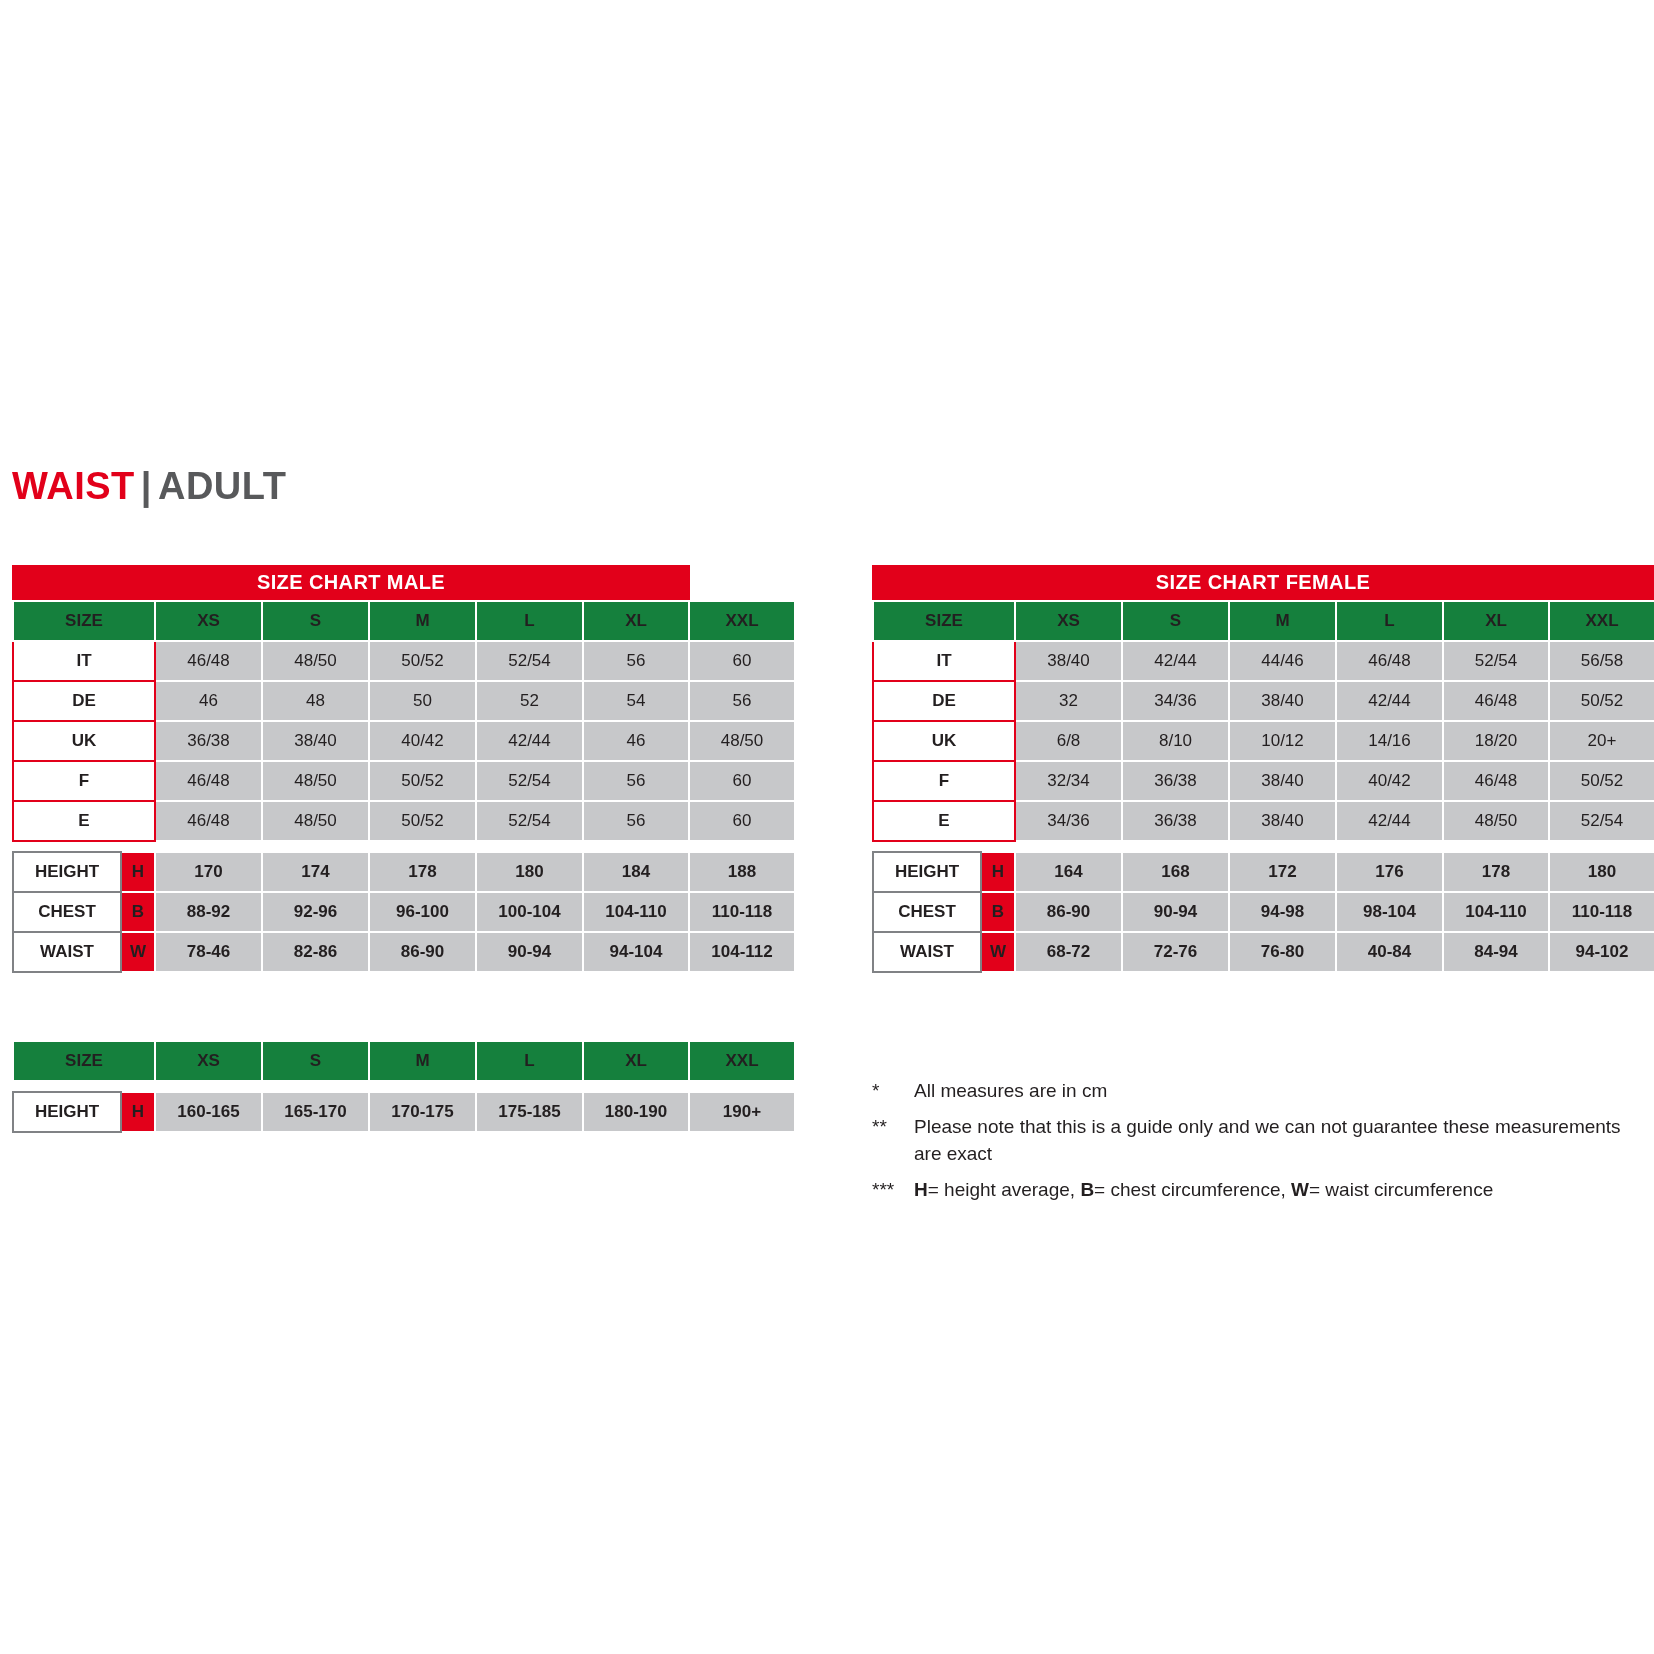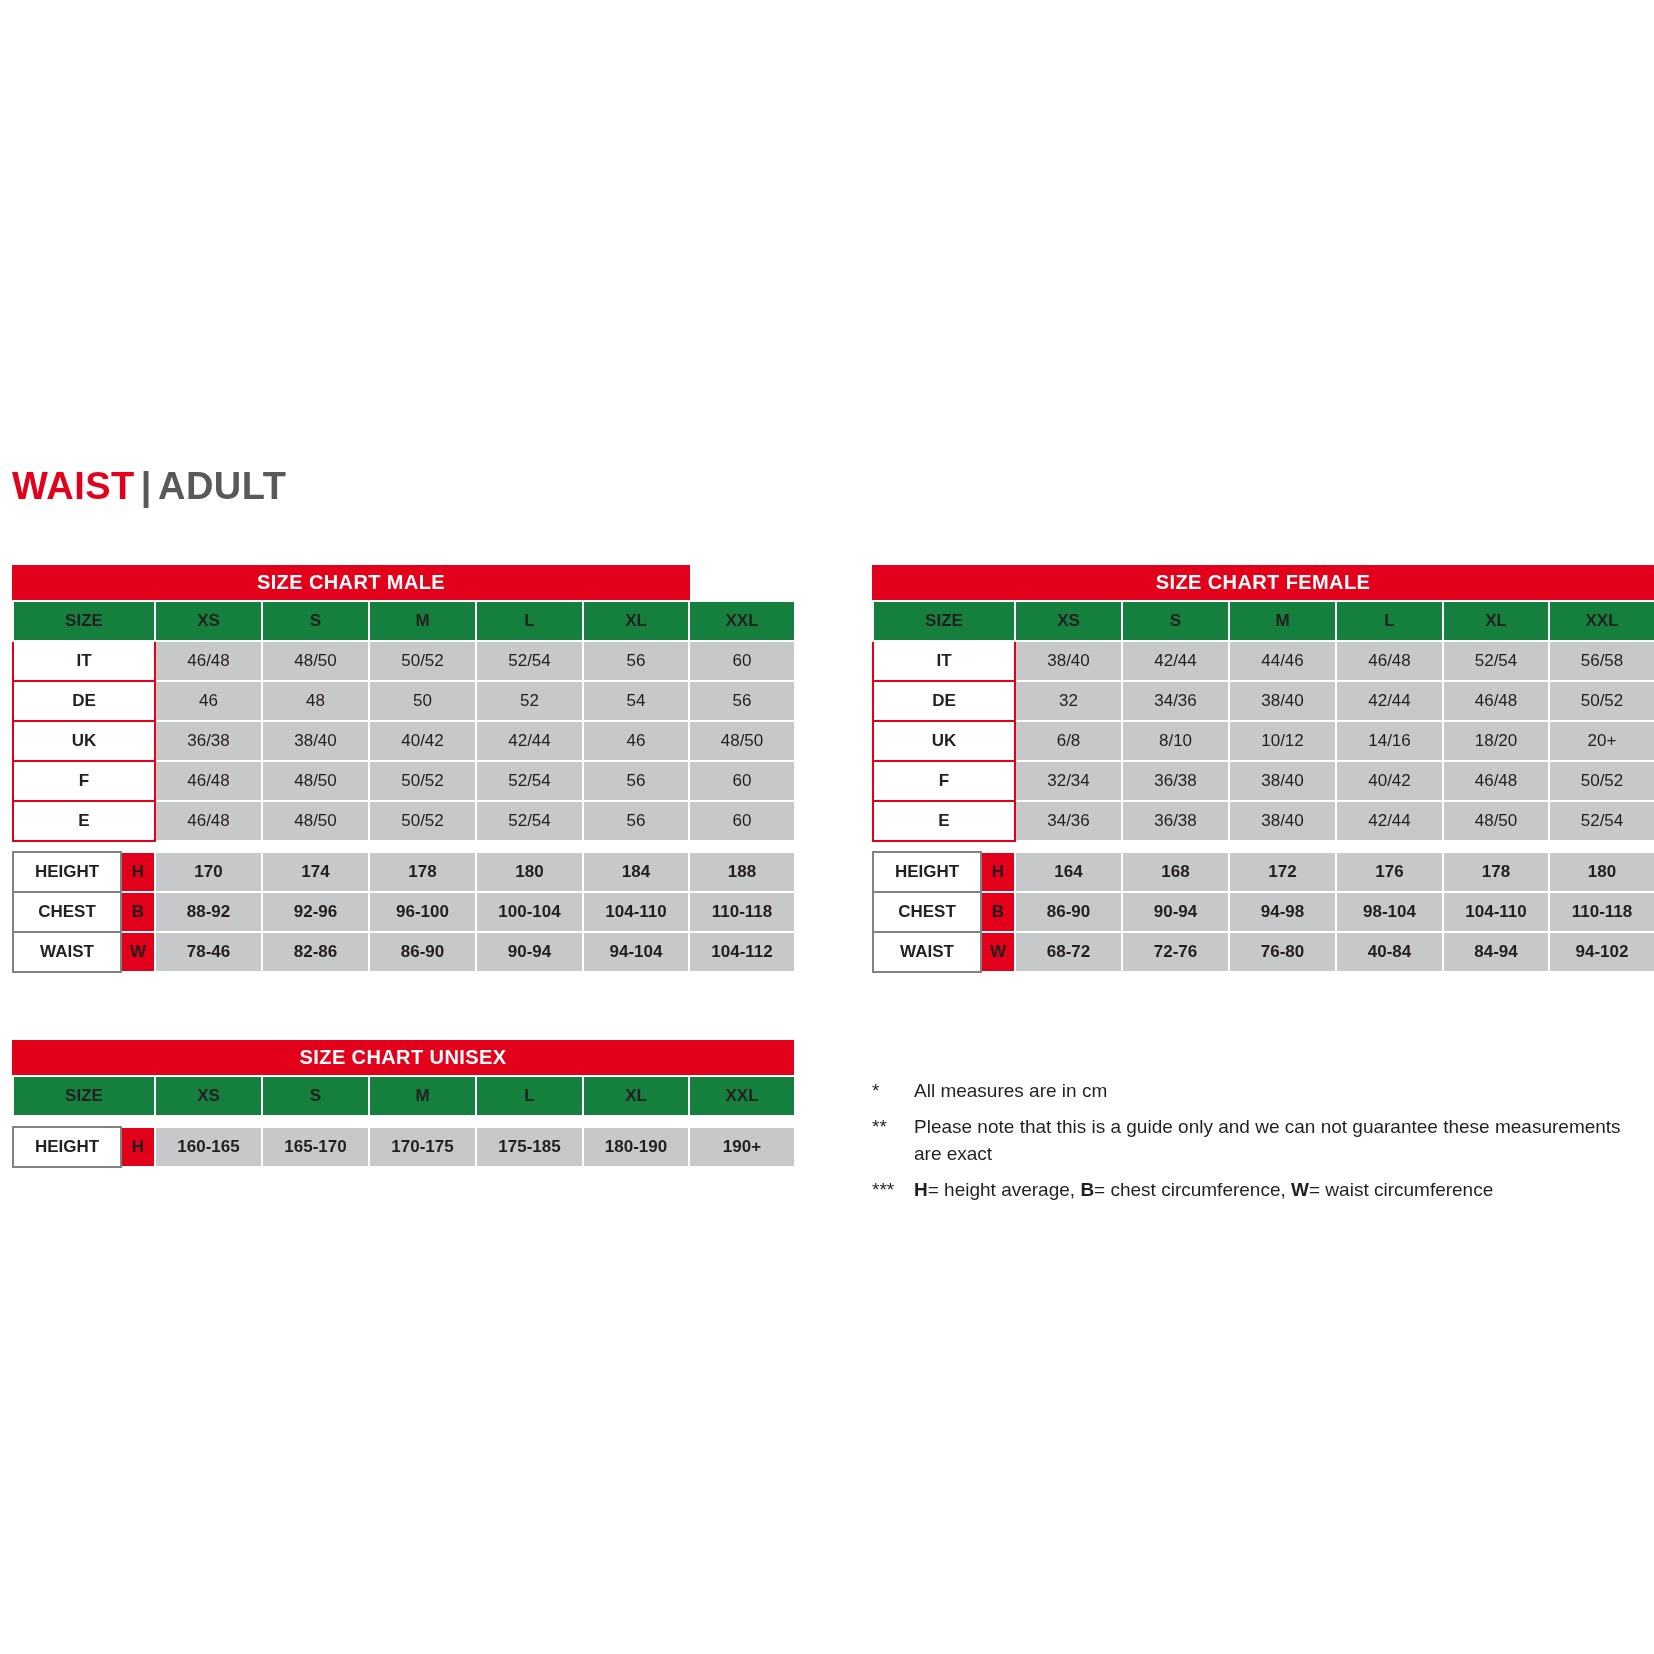--- a/index.html
+++ b/index.html
@@ -356,21 +356,20 @@
           <td class="meas-val">76-80</td>
           <td class="meas-val">40-84</td>
           <td class="meas-val">84-94</td>
           <td class="meas-val">94-102</td>
         </tr>
       </tbody>
     </table>
   </div>
 
   <div class="chart" id="unisex-chart" style="left:12px; top:1040px; width:782px;">
-    <div class="chart-header">SIZE CHART UNISEX</div>
     <table class="grid">
       <colgroup>
         <col style="width:142px">
           <col style="width:107px">
           <col style="width:107px">
           <col style="width:107px">
           <col style="width:107px">
           <col style="width:106px">
           <col style="width:106px">
       </colgroup>

